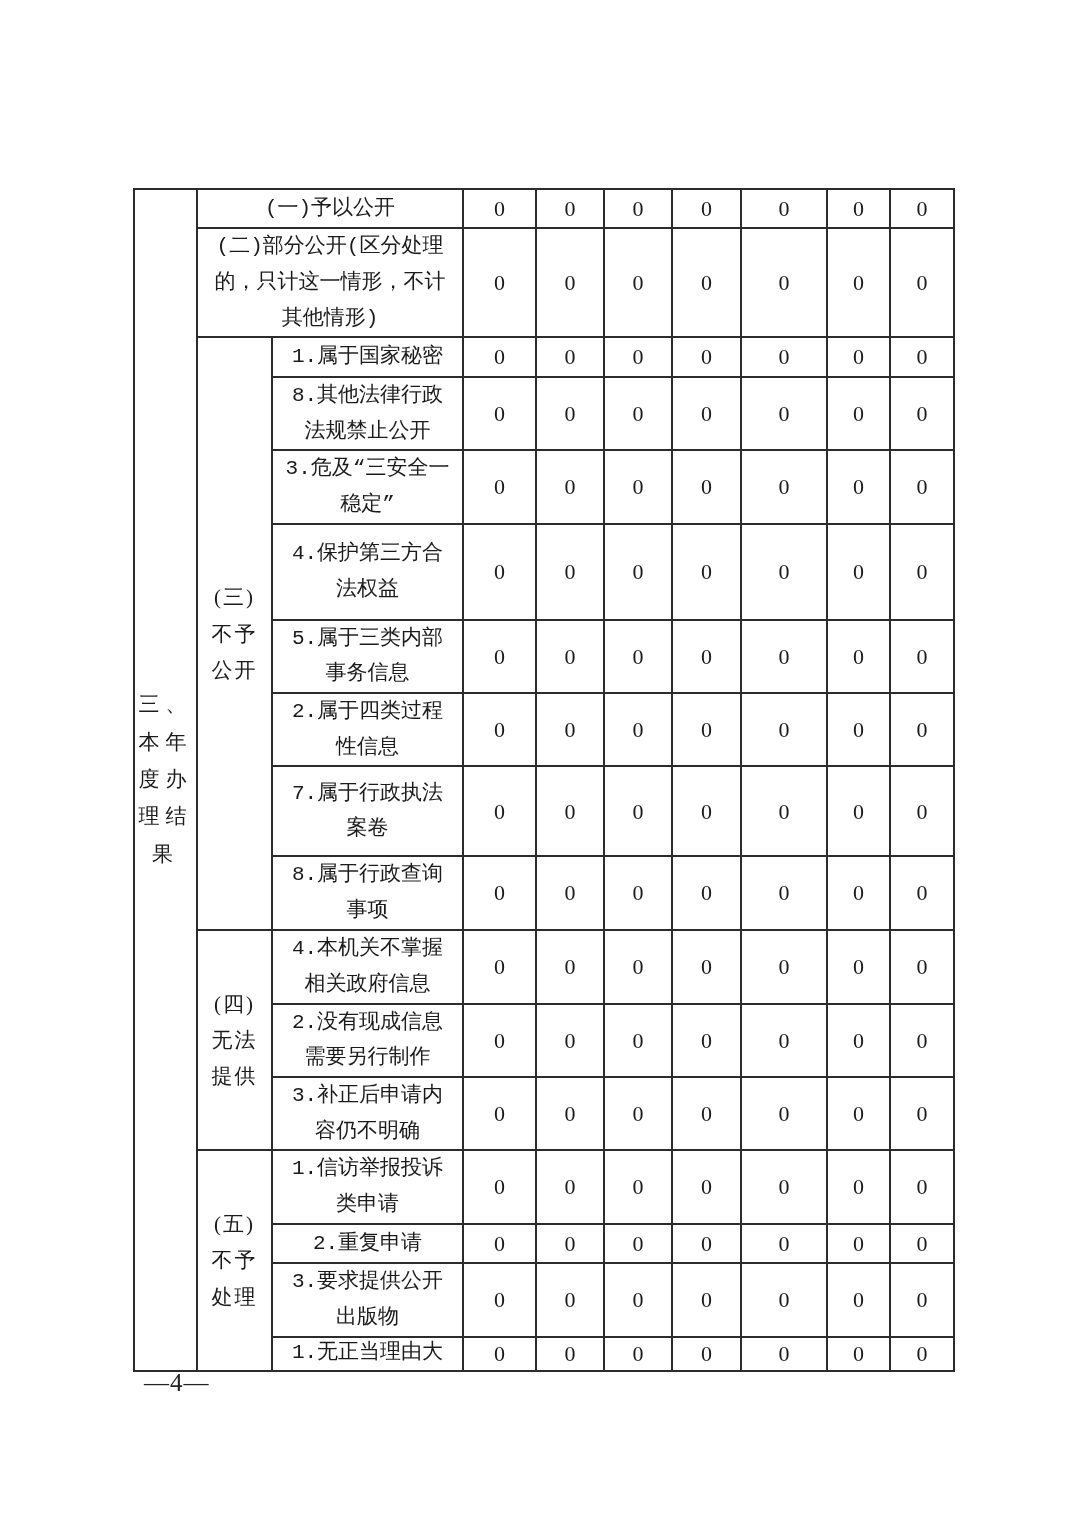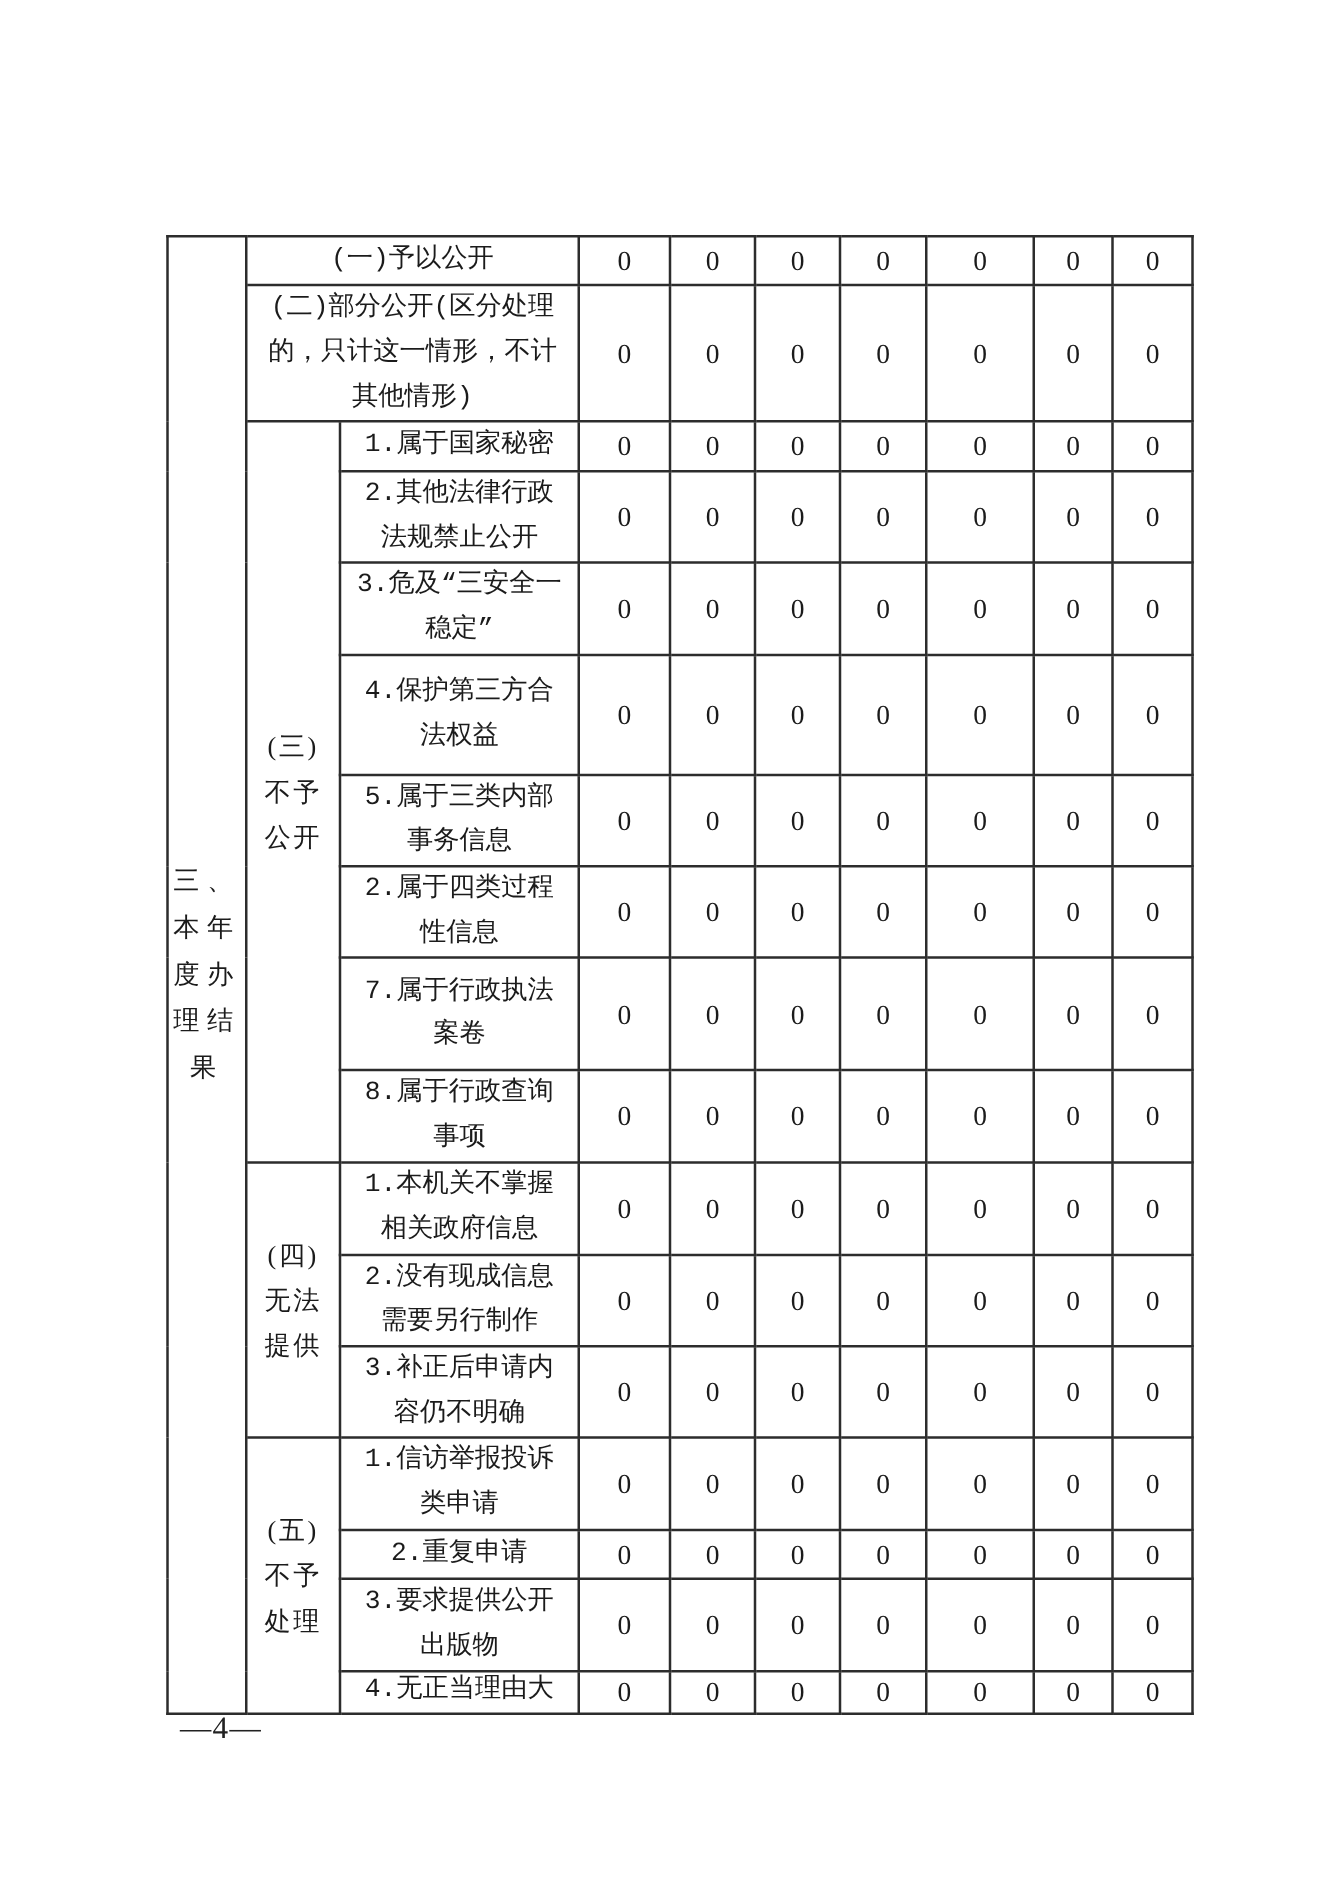--- a/index.html
+++ b/index.html
@@ -95,21 +95,21 @@
         <td class="sublabel">1.属于国家秘密</td>
         <td class="num">0</td>
         <td class="num">0</td>
         <td class="num">0</td>
         <td class="num">0</td>
         <td class="num">0</td>
         <td class="num">0</td>
         <td class="num">0</td>
       </tr>
       <tr style="height:72px">
-        <td class="sublabel">2.其他法律行政
+        <td class="sublabel">8.其他法律行政
 法规禁止公开</td>
         <td class="num">0</td>
         <td class="num">0</td>
         <td class="num">0</td>
         <td class="num">0</td>
         <td class="num">0</td>
         <td class="num">0</td>
         <td class="num">0</td>
       </tr>
       <tr style="height:73px">
@@ -175,21 +175,21 @@
         <td class="num">0</td>
         <td class="num">0</td>
         <td class="num">0</td>
         <td class="num">0</td>
         <td class="num">0</td>
       </tr>
       <tr style="height:74px">
         <td class="group" rowspan="3">(四)
 无法
 提供</td>
-        <td class="sublabel">1.本机关不掌握
+        <td class="sublabel">4.本机关不掌握
 相关政府信息</td>
         <td class="num">0</td>
         <td class="num">0</td>
         <td class="num">0</td>
         <td class="num">0</td>
         <td class="num">0</td>
         <td class="num">0</td>
         <td class="num">0</td>
       </tr>
       <tr style="height:72px">
@@ -243,21 +243,21 @@
 出版物</td>
         <td class="num">0</td>
         <td class="num">0</td>
         <td class="num">0</td>
         <td class="num">0</td>
         <td class="num">0</td>
         <td class="num">0</td>
         <td class="num">0</td>
       </tr>
       <tr style="height:34px" class="clipped">
-        <td class="sublabel">4.无正当理由大</td>
+        <td class="sublabel">1.无正当理由大</td>
         <td class="num">0</td>
         <td class="num">0</td>
         <td class="num">0</td>
         <td class="num">0</td>
         <td class="num">0</td>
         <td class="num">0</td>
         <td class="num">0</td>
       </tr>
     </tbody>
   </table>

